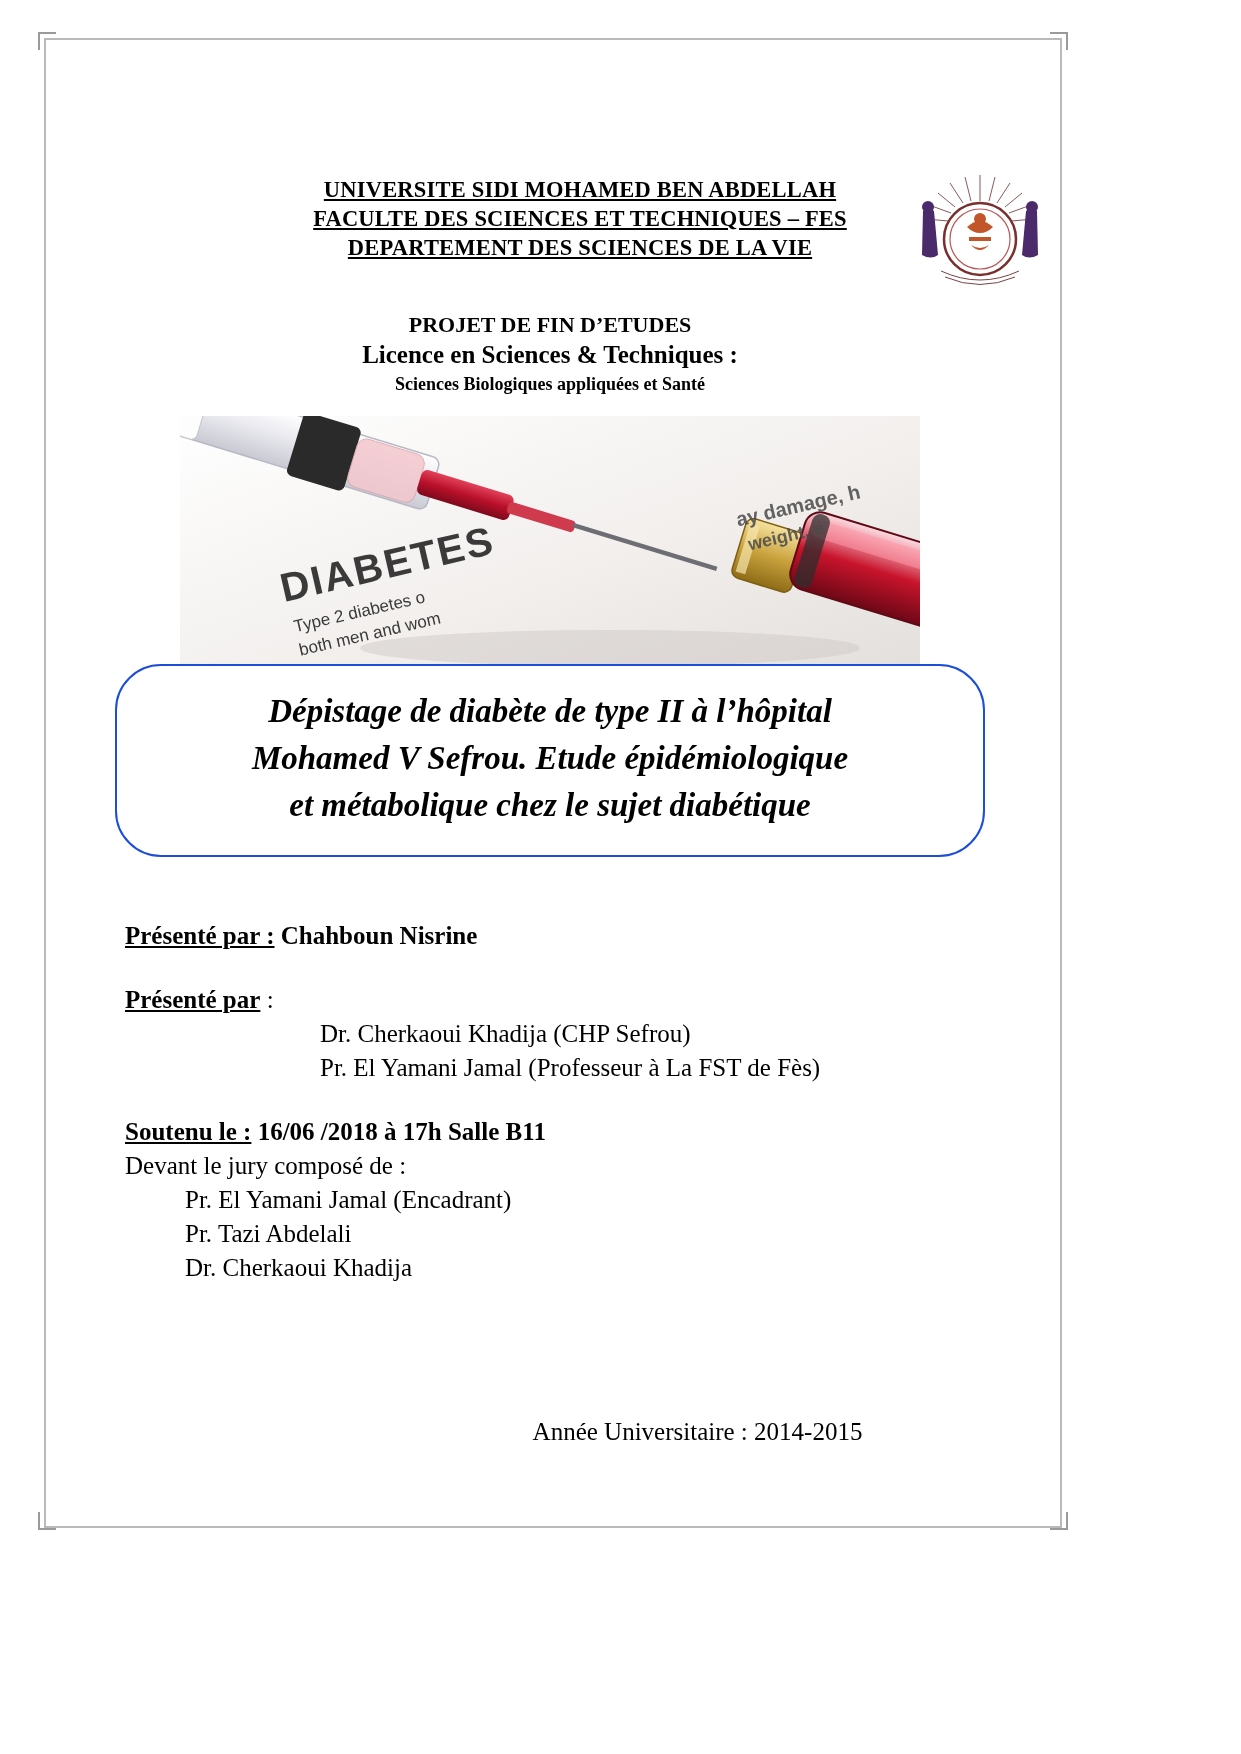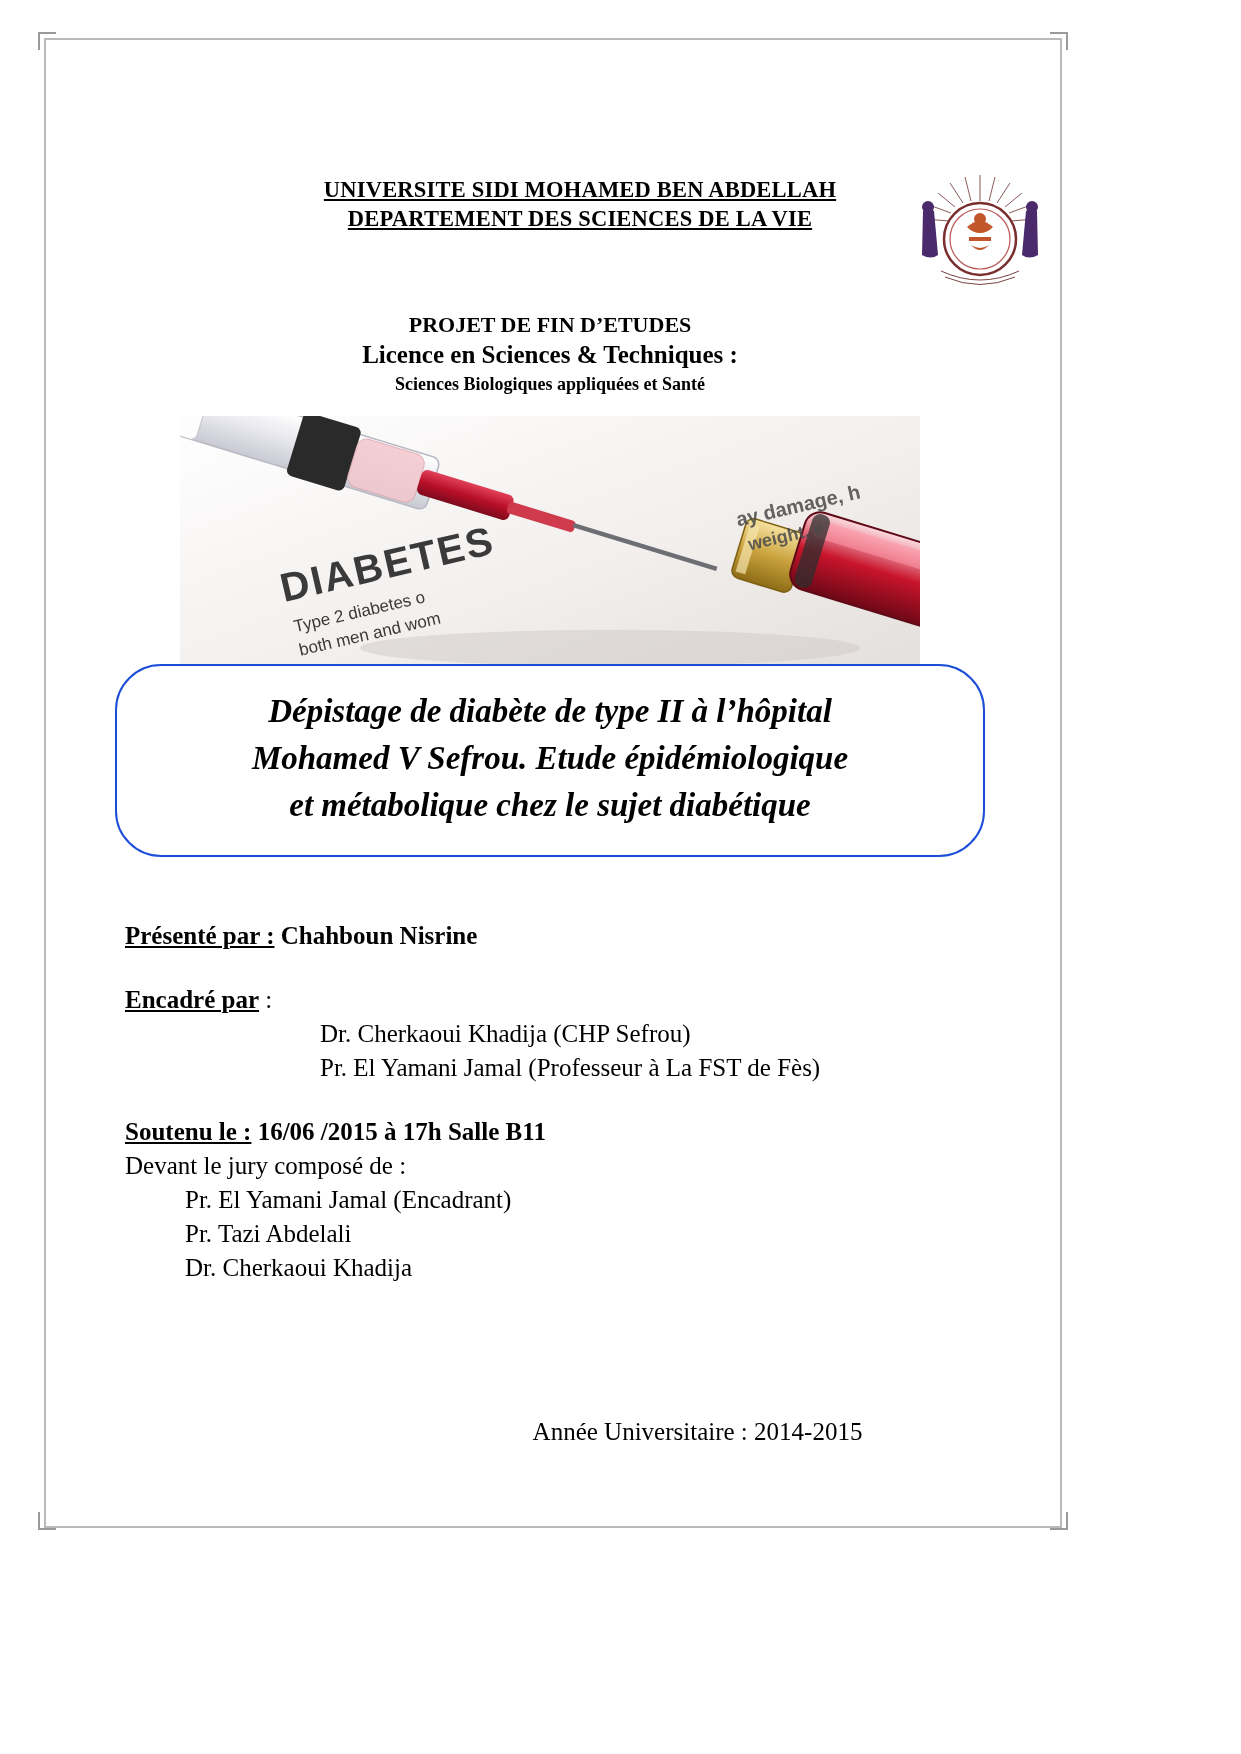--- a/index.html
+++ b/index.html
@@ -196,20 +196,21 @@
         </g>
         <g stroke="#6b2d2d" stroke-width="0.9" fill="none">
           <path d="M36 104 q39 18 78 0"></path>
           <path d="M40 110 q35 15 70 0"></path>
         </g>
       </svg>
     </div>
 
     <div class="header-text">
       <div class="line">UNIVERSITE SIDI MOHAMED BEN ABDELLAH</div>
+      <div class="line">FACULTE DES SCIENCES ET TECHNIQUES – FES</div>
       <div class="line">DEPARTEMENT DES SCIENCES DE LA VIE</div>
     </div>
   </div>
 
   <div class="subheader">
     <div class="l1">PROJET DE FIN D’ETUDES</div>
     <div class="l2">Licence en  Sciences &amp; Techniques :</div>
     <div class="l3">Sciences Biologiques appliquées et Santé</div>
   </div>
 
@@ -292,31 +293,31 @@
 
   <div class="info">
 
     <div class="block">
       <span class="u-bold">Présenté par :</span>
       <span class="bold">Chahboun Nisrine</span>
     </div>
 
     <div class="block">
       <div>
-        <span class="u-bold">Encadré par</span>
+        <span class="u-bold">Présenté par</span>
         <span>:</span>
       </div>
       <div class="indent-1">Dr. Cherkaoui Khadija    (CHP Sefrou)</div>
       <div class="indent-1">Pr.  El Yamani Jamal (Professeur à La FST de Fès)</div>
     </div>
 
     <div class="block">
       <div>
         <span class="u-bold">Soutenu le :</span>
-        <span class="bold">16/06 /2015 à 17h Salle B11</span>
+        <span class="bold">16/06 /2018 à 17h Salle B11</span>
       </div>
       <div>Devant le jury composé de :</div>
       <div class="indent-2">Pr. El Yamani Jamal (Encadrant)</div>
       <div class="indent-2">Pr. Tazi Abdelali</div>
       <div class="indent-2">Dr. Cherkaoui Khadija</div>
     </div>
 
     <div class="year">Année Universitaire : 2014-2015</div>
   </div>
 

